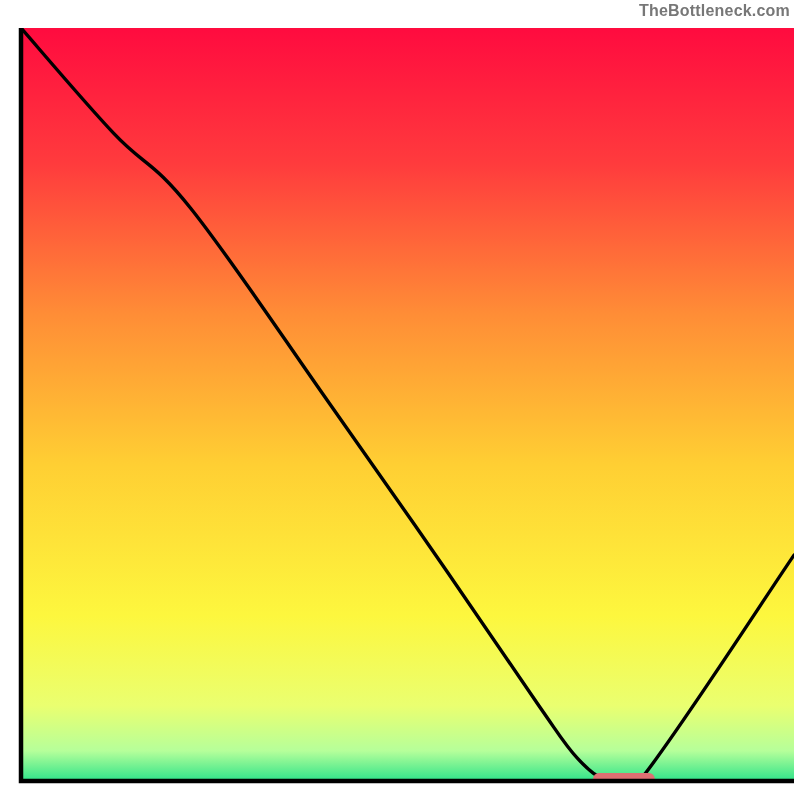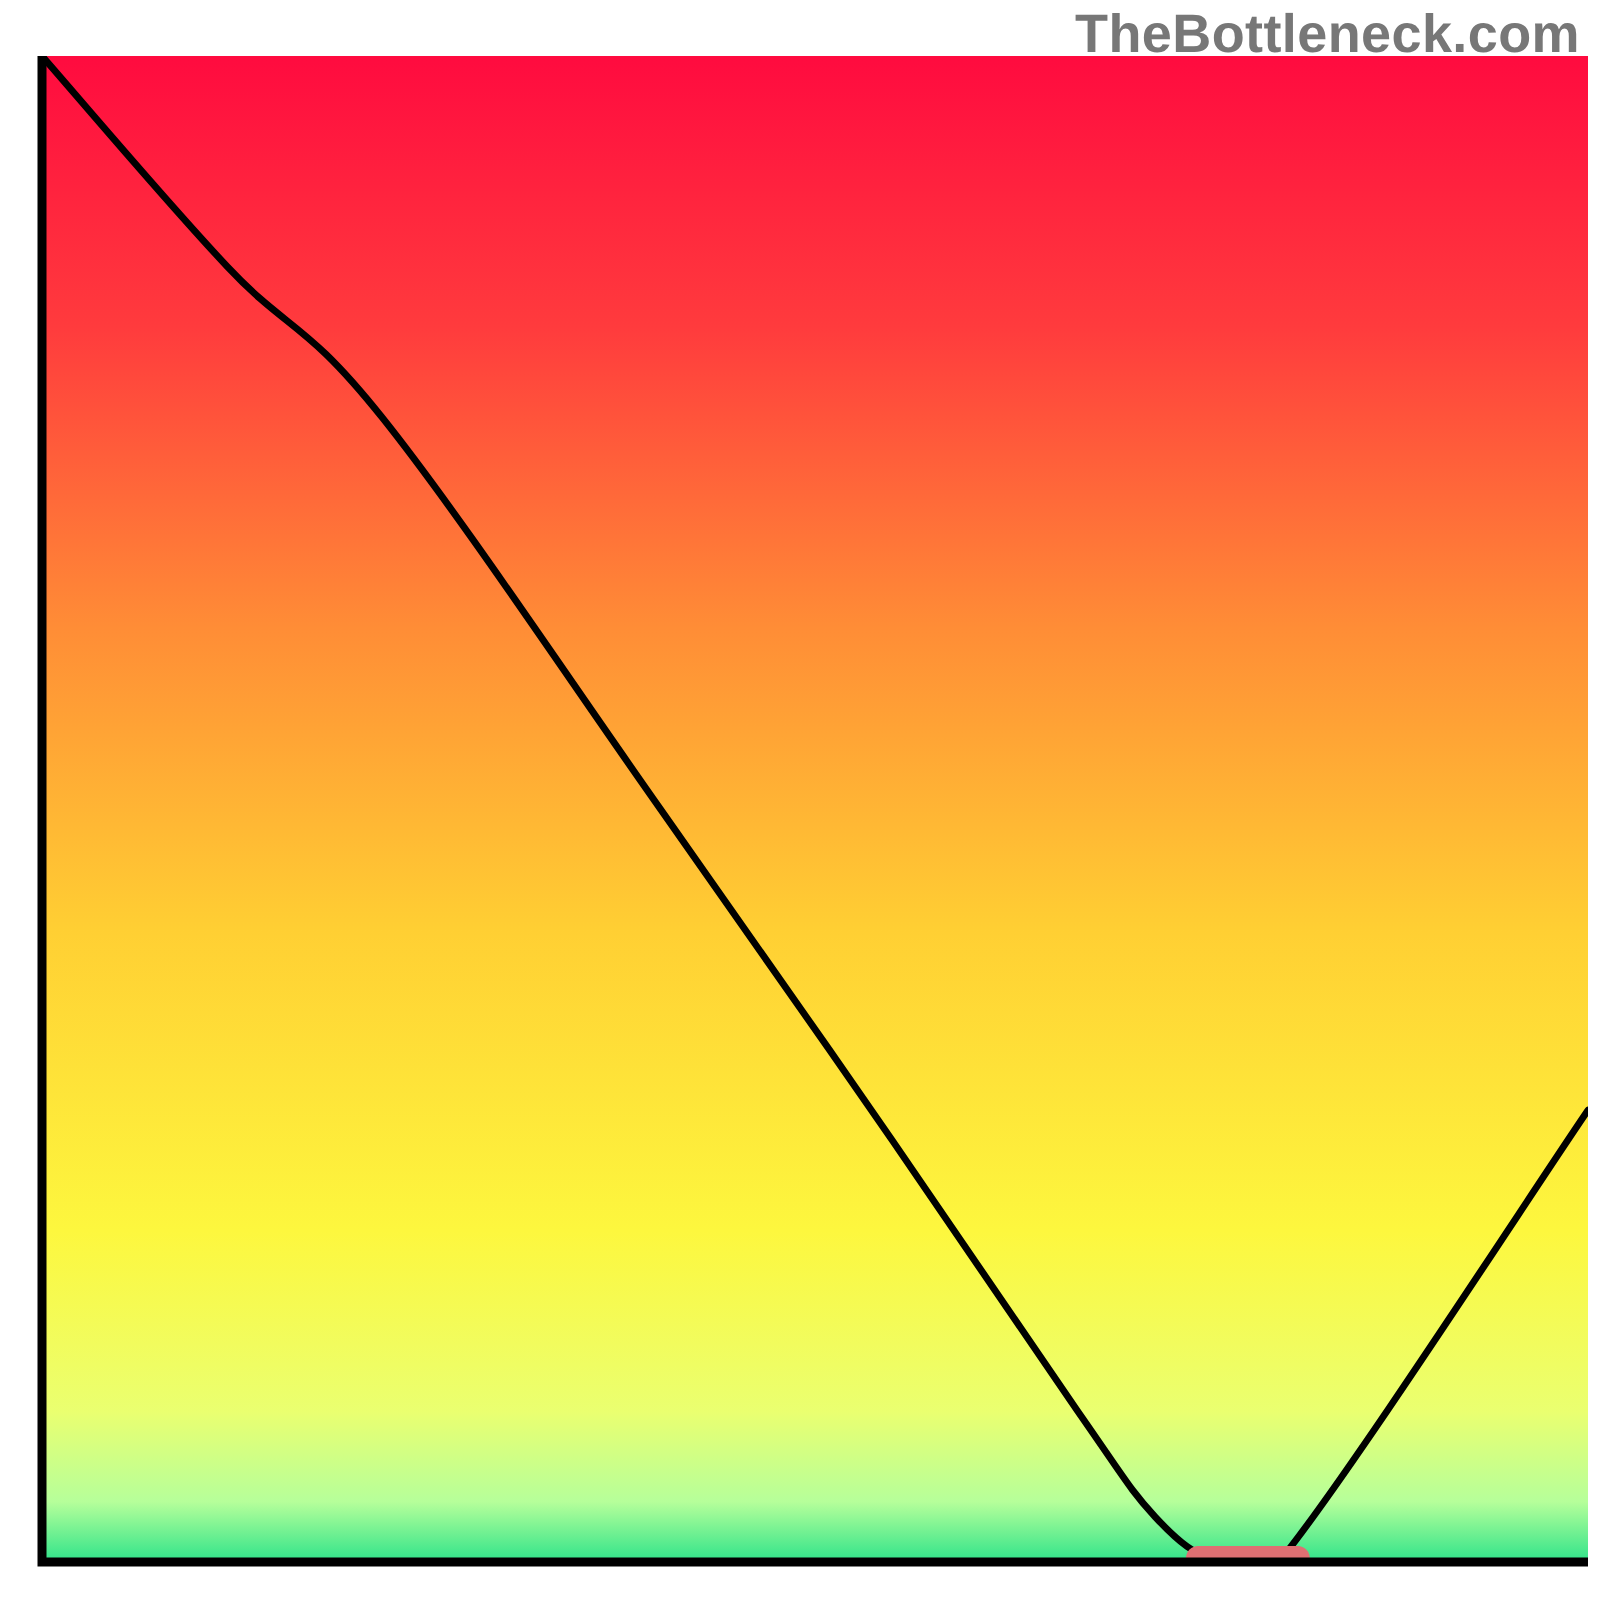--- a/index.html
+++ b/index.html
@@ -13,21 +13,21 @@
   }
   .chart-wrap {
     position: relative;
     width: 800px;
     height: 800px;
   }
   .watermark {
     position: absolute;
     top: 2px;
     right: 10px;
-    font-size: 27px;
+    font-size: 16px;
     font-weight: 600;
     color: #777777;
     letter-spacing: 0.2px;
   }
   svg.chart {
     position: absolute;
     inset: 0;
     width: 800px;
     height: 800px;
   }

